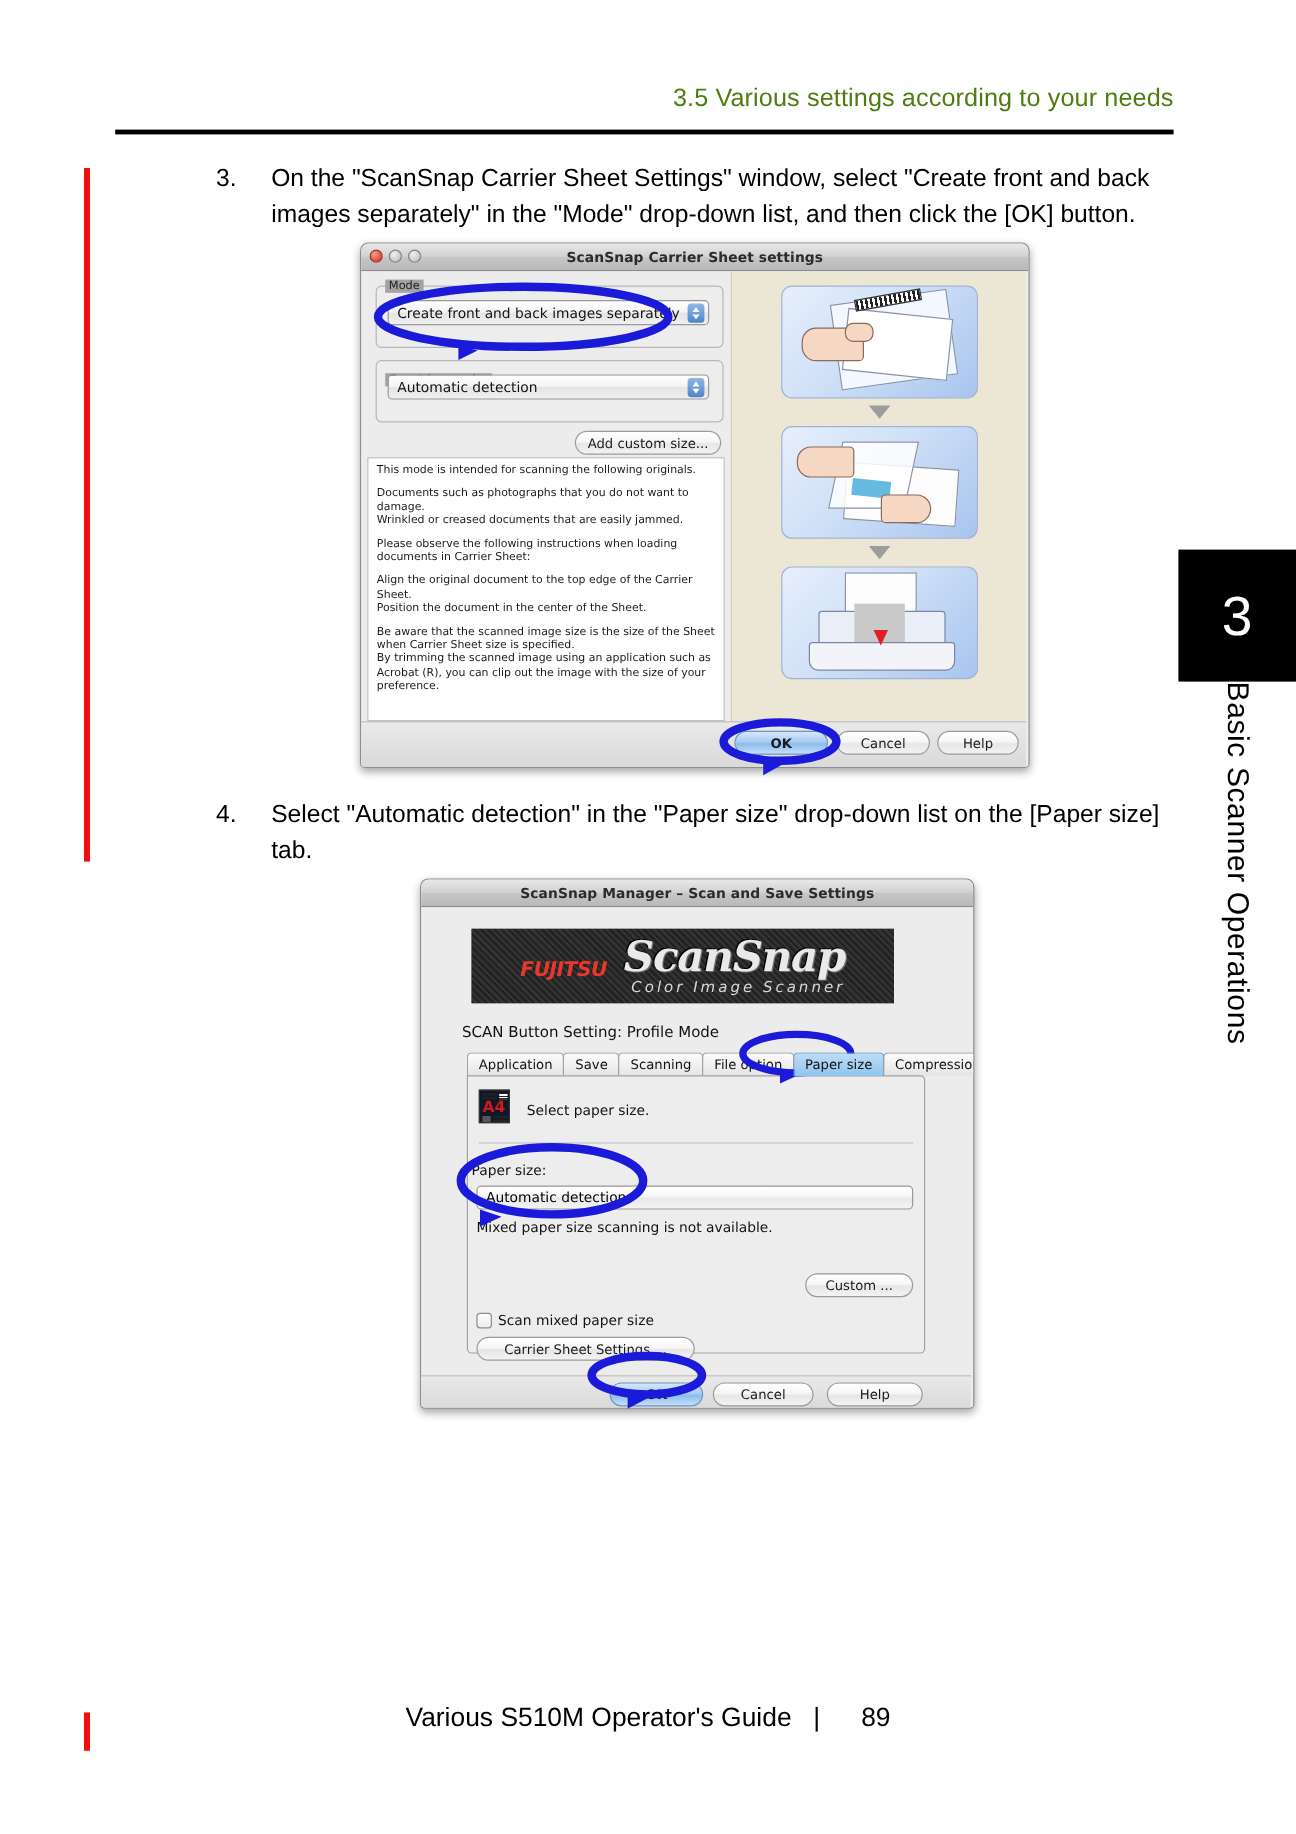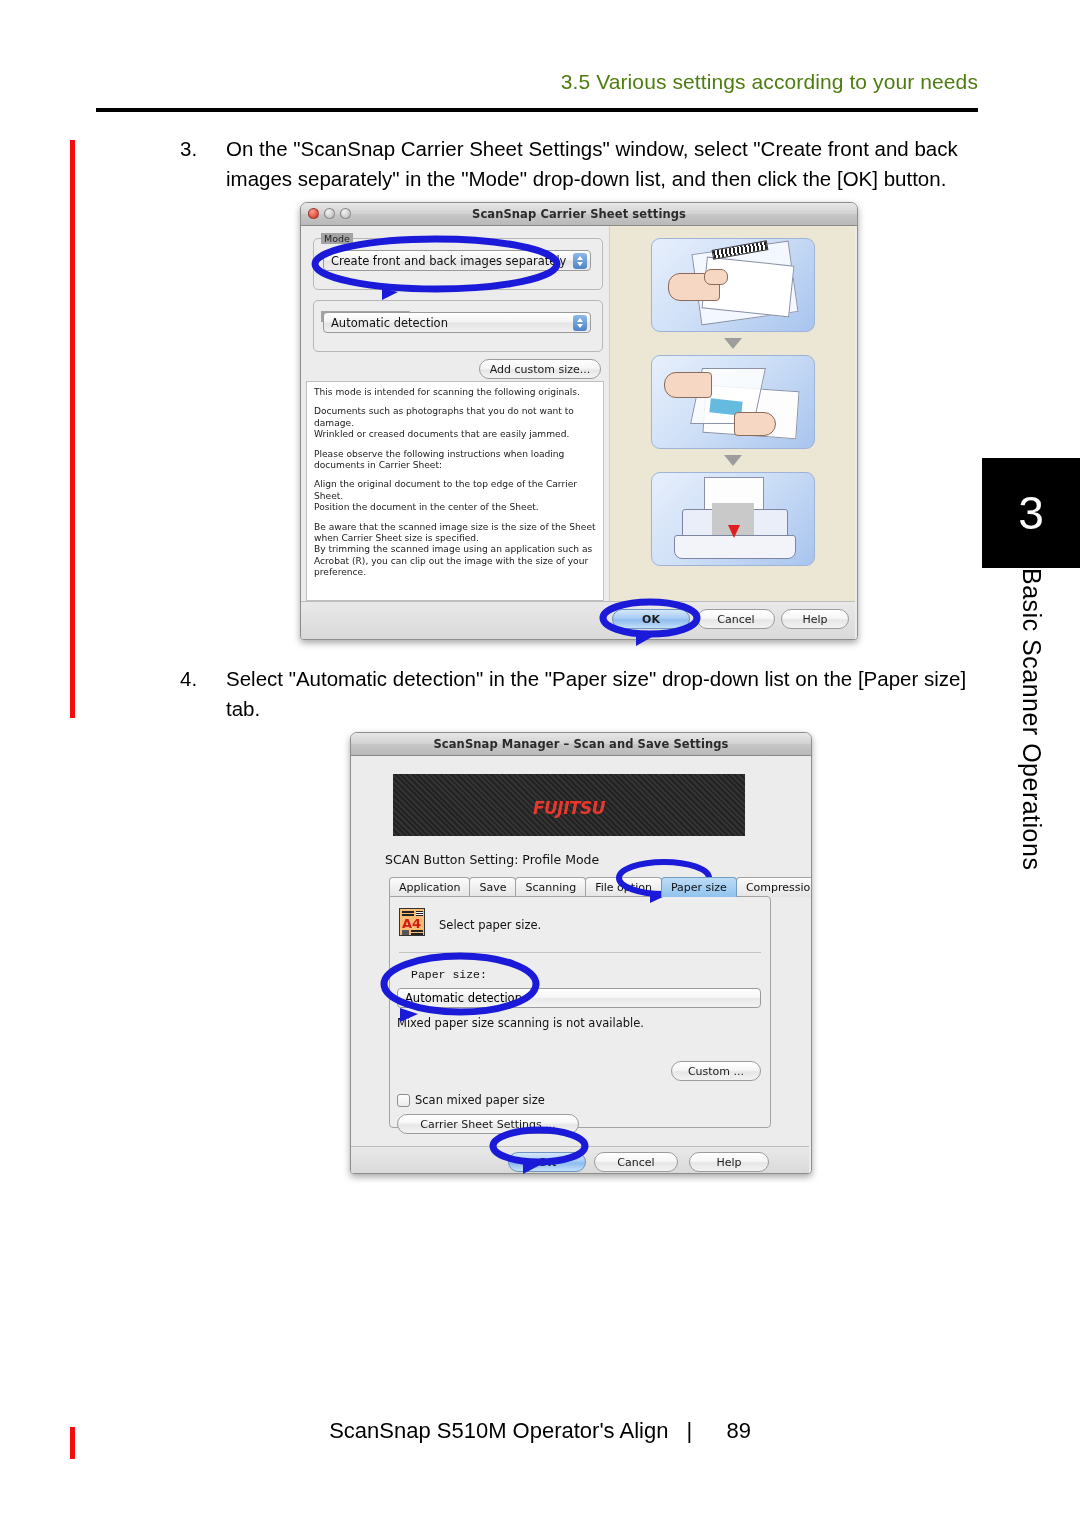--- a/index.html
+++ b/index.html
@@ -350,21 +350,21 @@
   .tabpane {
     position: absolute;
     border: 1px solid #a2a2a2;
     background: #ededed;
     box-sizing: border-box;
     border-radius: 0 4px 4px 4px;
   }
   .a4icon {
     position: absolute;
     width: 26px; height: 28px;
-    background: #fdba74;
+    background: #0f172a;
     border: 1px solid #333;
     box-sizing: border-box;
   }
   .a4icon .bar { position:absolute; background:#222; }
   .a4icon .a4 {
     position: absolute; left:1px; top:8px; right:1px;
     color:#d11a13; font-weight:bold; font-size:13px;
     text-align:left; padding-left:1px; line-height: 13px;
   }
   .hairline { position:absolute; height:1px; background:#c4c4c4; }
@@ -523,20 +523,24 @@
 <div class="macwin" id="dlg2" style="left:350px; top:732px; width:460px; height:440px;">
 
   <div class="titlebar">
     <div class="title">ScanSnap Manager – Scan and Save Settings</div>
   </div>
 
   <div class="win-body" style="height:417px;">
 
     <div class="logo-banner" style="left:42px; top:18px; width:352px; height:62px;">
       <span class="logo-fujitsu">FUJITSU</span>
+      <span class="logo-wrap">
+        <span class="logo-scansnap">ScanSnap</span>
+        <span class="logo-sub">Color Image Scanner</span>
+      </span>
     </div>
 
     <div class="label-s" style="left:34px; top:96px; font-size:12.5px;">SCAN Button Setting: Profile Mode</div>
 
     <div class="tabbar" style="left:38px; top:120px;">
       <div class="tab">Application</div>
       <div class="tab">Save</div>
       <div class="tab">Scanning</div>
       <div class="tab">File option</div>
       <div class="tab active">Paper size</div>
@@ -551,21 +555,21 @@
       <div class="bar" style="left:16px; top:2px; width:7px; height:5px; background:repeating-linear-gradient(0deg,#222 0 1px,#fff 1px 2px);"></div>
       <div class="a4">A4</div>
       <div class="bar" style="left:2px; top:21px; width:7px; height:5px; background:#555;"></div>
       <div class="bar" style="left:11px; top:21px; width:12px; height:1.5px;"></div>
       <div class="bar" style="left:11px; top:24px; width:12px; height:1.5px;"></div>
     </div>
     <div class="label-s" style="left:88px; top:162px;">Select paper size.</div>
 
     <div class="hairline" style="left:48px; top:196px; width:362px;"></div>
 
-    <div class="label-s" style="left:60px; top:212px;font-family:Liberation Mono, monospace;">Paper size:</div>
+    <div class="label-s" style="left:42px; top:212px;">Paper size:</div>
     <div class="wide-field" style="left:46px; top:232px; width:364px;">
       <span class="txt" style="font-size:11.5px; padding-left:7px;">Automatic detection</span>
       <span class="arrows" style="right:3px; top:2px;">
           <i class="up"></i>
           <i class="down"></i>
         </span>
     </div>
     <div class="label-s" style="left:46px; top:260px;">Mixed paper size scanning is not available.</div>
 
     <div class="btn" style="left:320px; top:305px; width:90px;">Custom ...</div>
@@ -597,16 +601,16 @@
 </div>
 
 <div class="anno" style="left:487px; top:1124px;">
   <svg width="110" height="56" viewBox="0 0 110 56">
     <ellipse cx="52" cy="22" rx="46" ry="16" fill="none" stroke="#1a1ad8" stroke-width="7"></ellipse>
     <path d="M36 36 L36 50 L53 41 Z" fill="#1a1ad8"></path>
   </svg>
 </div>
 
 <div class="footer">
-  <span>ScanSnap  S510M Operator's Align</span>
+  <span>Various  S510M Operator's Guide</span>
   <span class="sep">|</span>
   <span class="pageno">89</span>
 </div>
 
 </body></html>

